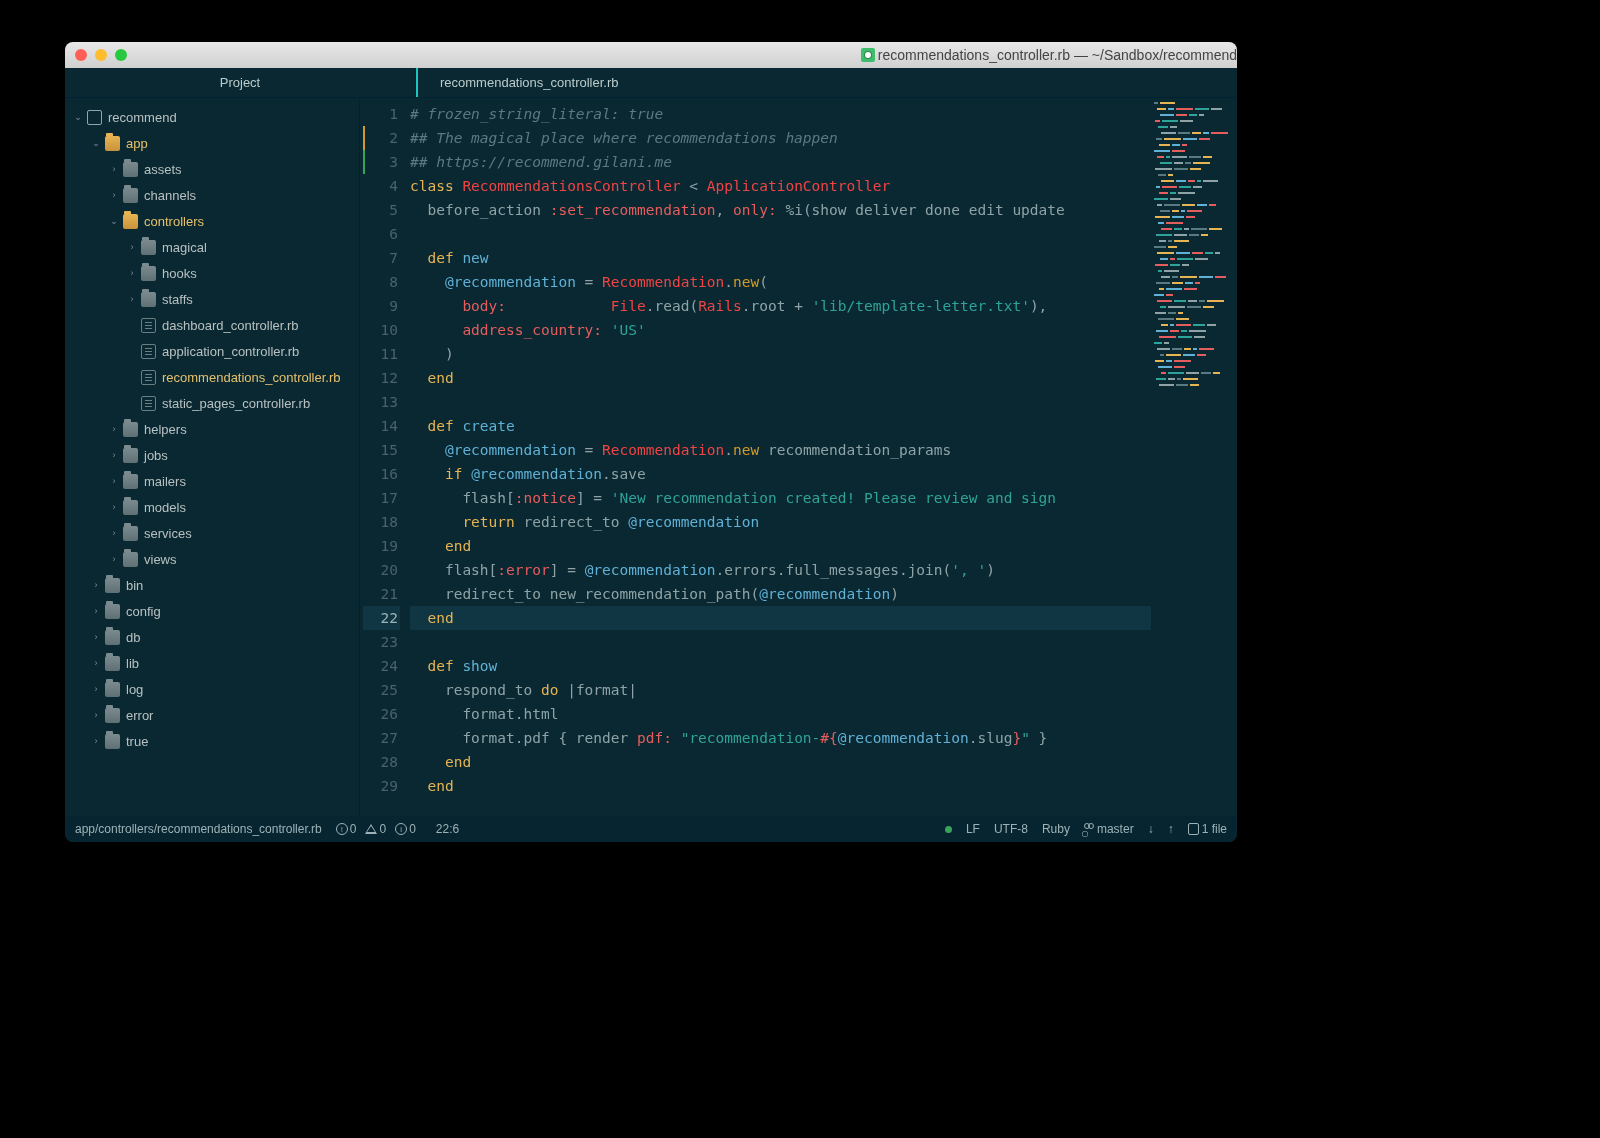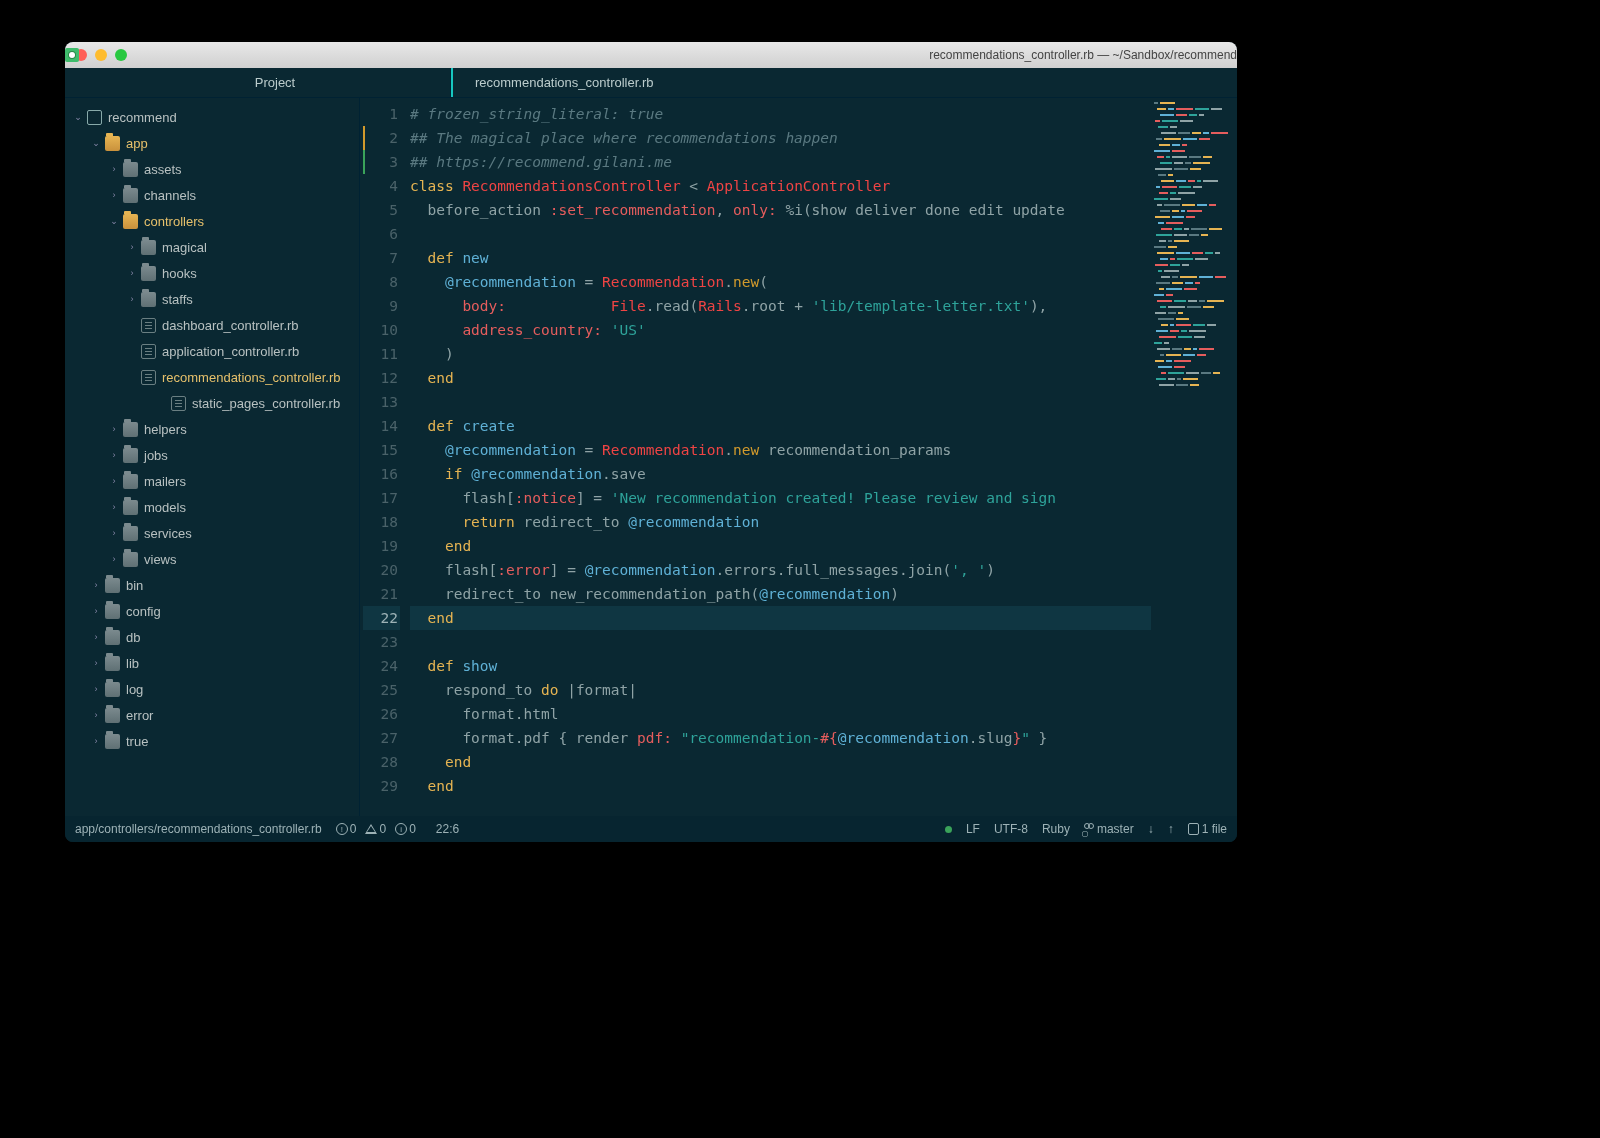--- a/index.html
+++ b/index.html
@@ -37,26 +37,26 @@
   .traffic { display: flex; gap: 8px; }
   .dot { width: 12px; height: 12px; border-radius: 50%; }
   .dot.red { background: #ff5f57; }
   .dot.yellow { background: #febc2e; }
   .dot.green { background: #28c840; }
   .titlebar-title {
     position: absolute;
     left: 0; right: 0;
     text-align: center;
     font-family: -apple-system, "Helvetica Neue", sans-serif;
-    font-size: 12px;
+    font-size: 14px;
     color: #444;
     pointer-events: none;
     display: flex;
     align-items: center;
-    justify-content: space-between;
+    justify-content: flex-end;
     gap: 3px;
   }
   .rb-icon {
     width: 14px; height: 14px;
     background: #3fbc6c;
     display: inline-block;
     border-radius: 2px;
     position: relative;
   }
   .rb-icon::after {
@@ -76,21 +76,20 @@
   }
   .project-header {
     width: 351px;
     color: #bcc;
     font-family: -apple-system, sans-serif;
     font-size: 13px;
     display: flex;
     align-items: center;
     justify-content: center;
     border-right: 1px solid #023;
-    margin-left: 35px;
   }
   .tabs-row { display: flex; flex: 1; }
   .tab {
     padding: 0 22px;
     display: flex;
     align-items: center;
     color: #bcc;
     font-family: -apple-system, sans-serif;
     font-size: 13px;
     border-left: 2px solid #17c7c0;
@@ -330,21 +329,21 @@
         <div class="tree-item" style="padding-left: 62px;">
           <span class="chev"></span>
           <span class="ticon file"></span>
           <span>application_controller.rb</span>
         </div>
         <div class="tree-item active" style="padding-left: 62px;">
           <span class="chev"></span>
           <span class="ticon file"></span>
           <span>recommendations_controller.rb</span>
         </div>
-        <div class="tree-item" style="padding-left: 92px;">
+        <div class="tree-item" style="padding-left: 62px;">
           <span class="chev"></span>
           <span class="ticon file"></span>
           <span>static_pages_controller.rb</span>
         </div>
         <div class="tree-item" style="padding-left: 44px;">
           <span class="chev">›</span>
           <span class="ticon folder"></span>
           <span>helpers</span>
         </div>
         <div class="tree-item" style="padding-left: 44px;">

